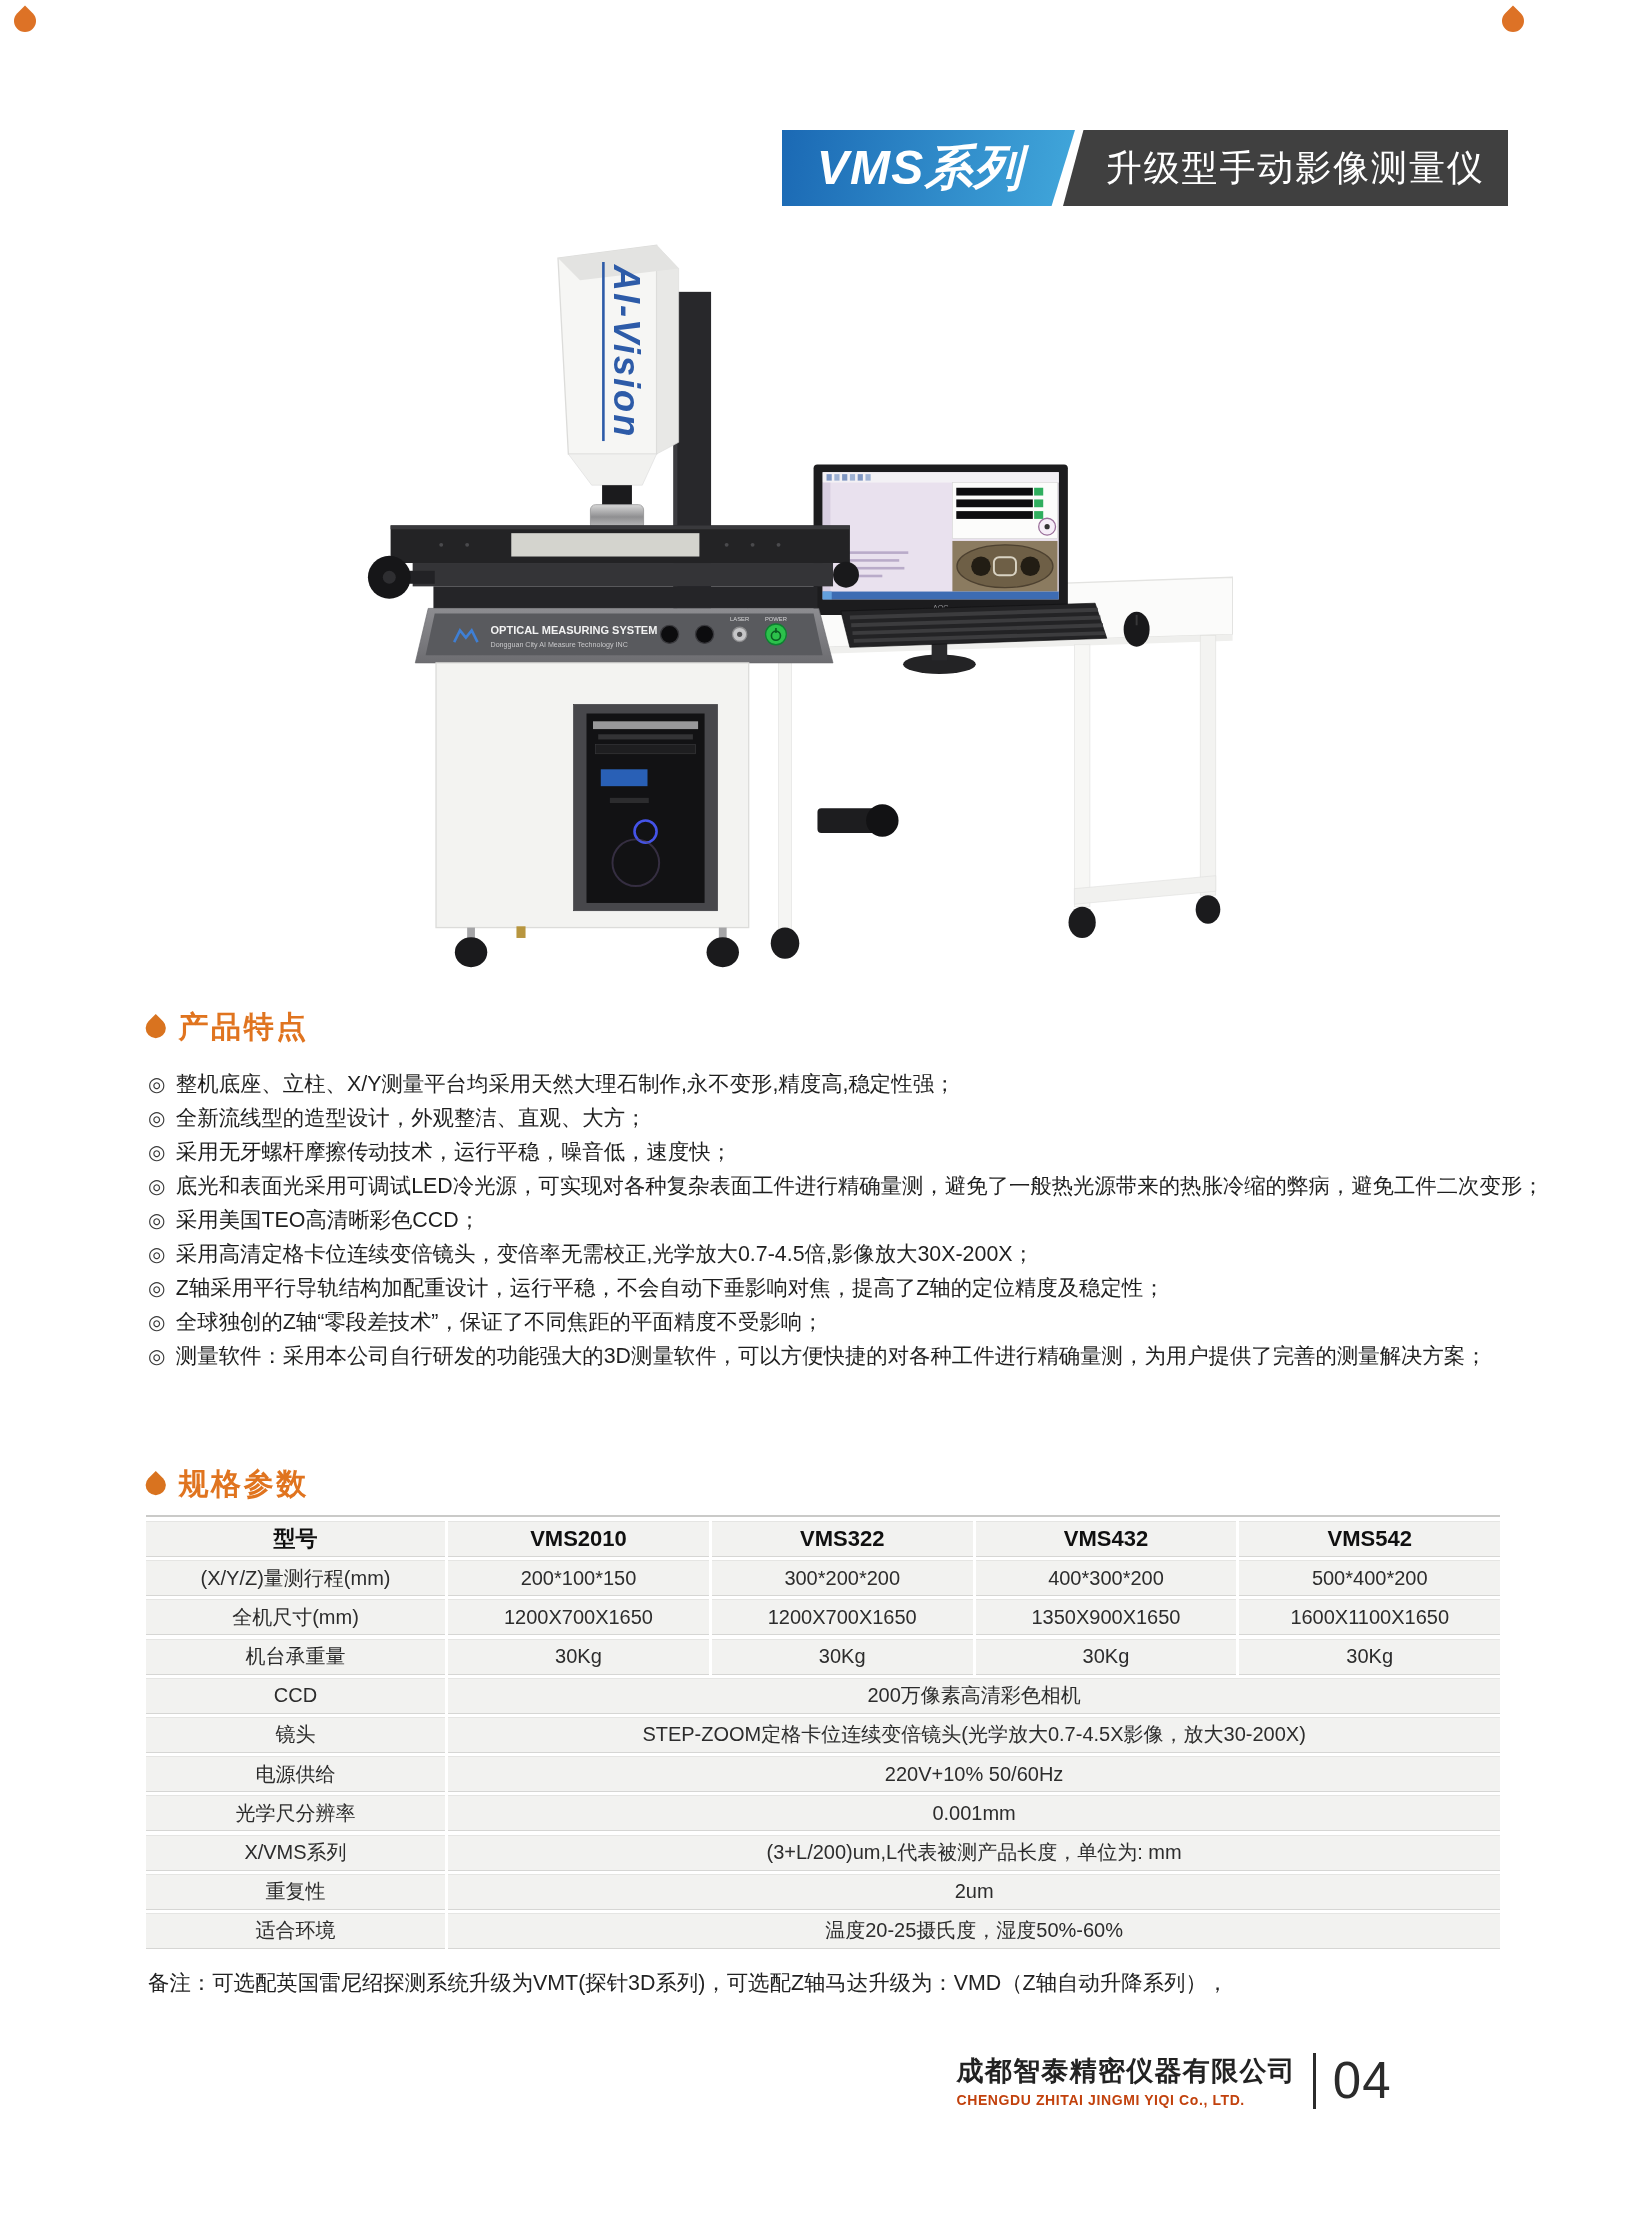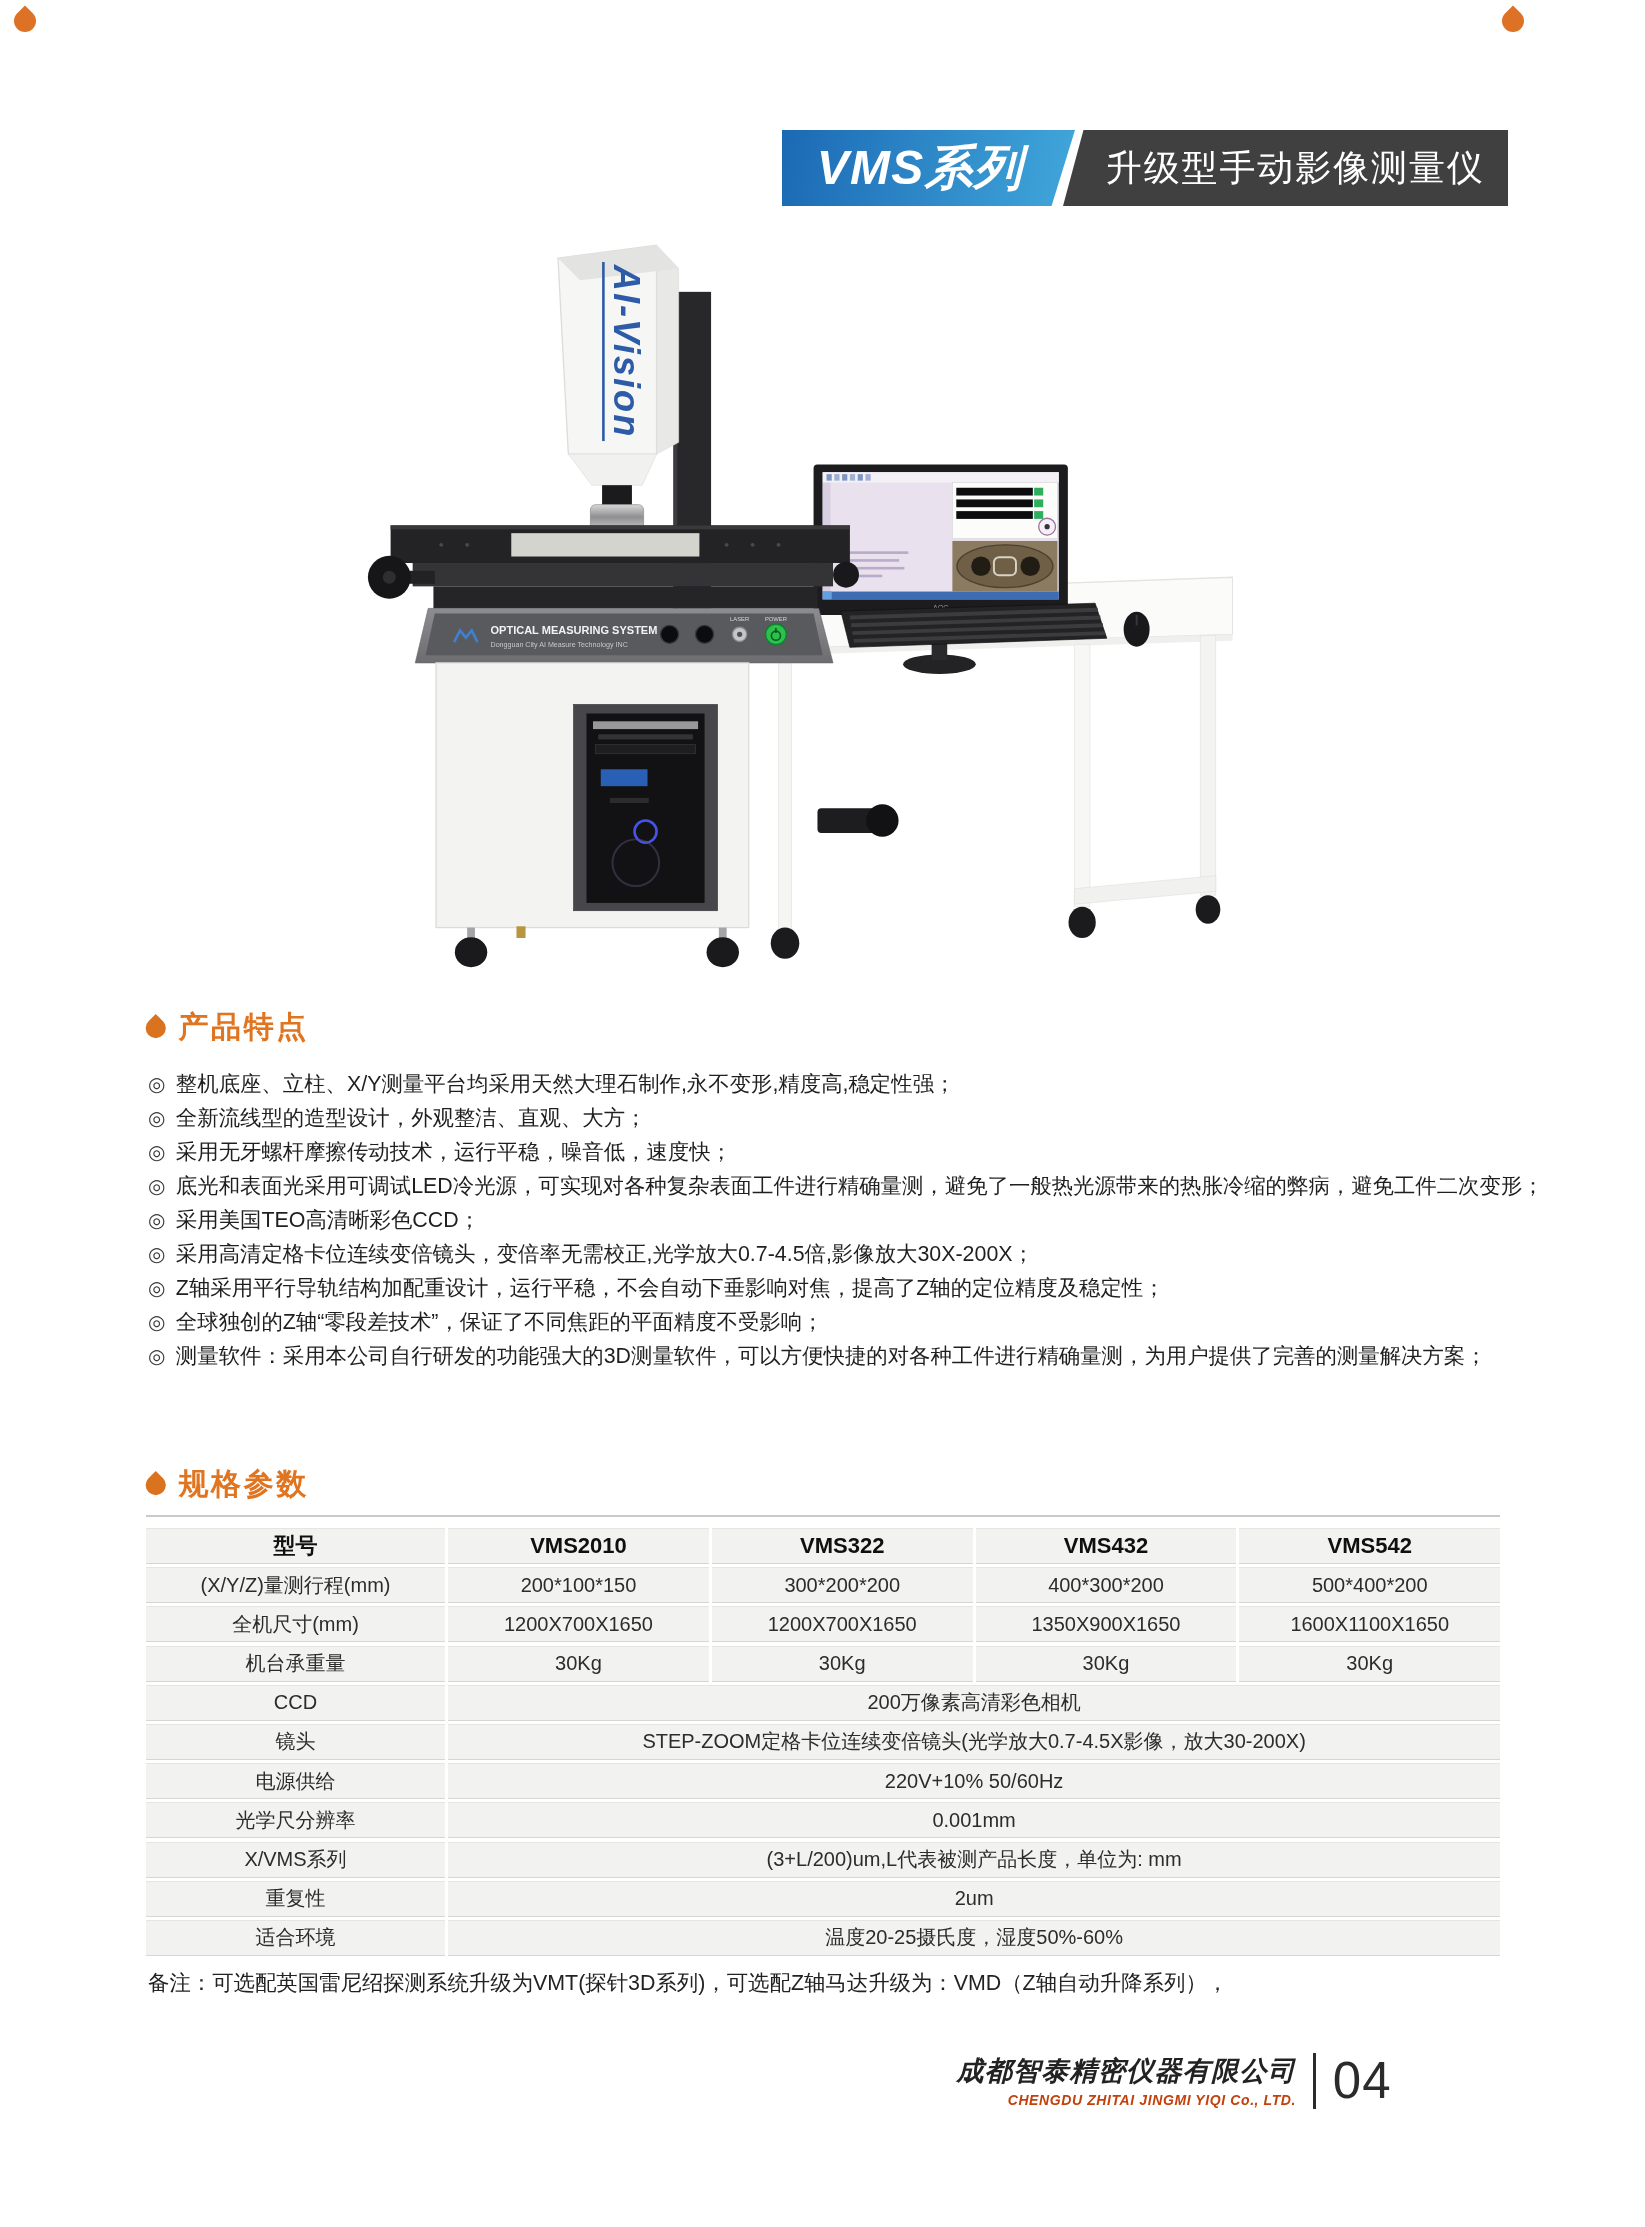--- a/index.html
+++ b/index.html
@@ -33,35 +33,35 @@
   .drop{width:19.5px;height:19.5px;background:#d9731f;border-radius:0 50% 50% 50%;
         transform:rotate(45deg);flex:0 0 auto;}
   .section-title{font-size:30px;font-weight:bold;color:#e0741f;letter-spacing:2.6px;}
 
   
   .features-list{position:absolute;left:148px;top:1067px;width:1421px;}
   .feat{display:flex;gap:10.4px;font-size:21.4px;line-height:34px;color:#1f1f1f;white-space:nowrap;}
   .feat .mark{color:#3a3a3a;font-size:20px;flex:0 0 auto;}
 
   
-  .spec-table{position:absolute;left:146px;top:1515px;width:1354px;border-top:2.6px solid #cacac8;padding-top:11px;}
+  .spec-table{position:absolute;left:146px;top:1515px;width:1354px;border-top:2.6px solid #cacac8;padding-top:4px;}
   .trow{display:flex;gap:3.2px;margin-bottom:3.2px;height:36px;}
   .tc{background:#f2f2f0;display:flex;align-items:center;justify-content:center;
       border-top:0.6px solid #e5e5e3;border-bottom:0.6px solid #d6d6d4;
       font-size:20px;color:#2c2c2c;}
   .tc.label{width:299px;flex:0 0 auto;}
   .tc.val{flex:1;}
   .trow.head .tc{font-weight:bold;color:#101010;font-size:22px;}
 
   .note{position:absolute;left:148px;top:1963px;width:1369px;font-size:21.4px;line-height:40px;color:#222;}
   .note .l2{padding-left:73px;}
 
   
   .footer{position:absolute;right:146px;top:2051px;display:flex;align-items:center;gap:17px;}
-  .footer .names{display:flex;flex-direction:column;align-items:flex-end;gap:3.9px;font-style:italic;}
+  .footer .names{display:flex;flex-direction:column;align-items:flex-start;gap:3.9px;}
   .footer .cn{font-size:27px;font-weight:bold;color:#222;letter-spacing:1.3px;}
   .footer .en{font-size:14px;font-weight:bold;color:#c2410c;letter-spacing:0.6px;}
   .footer .divider{width:2.6px;height:56px;background:#2b2b2b;}
   .footer .pagenum{font-size:51px;color:#2b2b2b;letter-spacing:1.3px;}
 </style>
 </head>
 <body>
 
 <div class="page">
 

